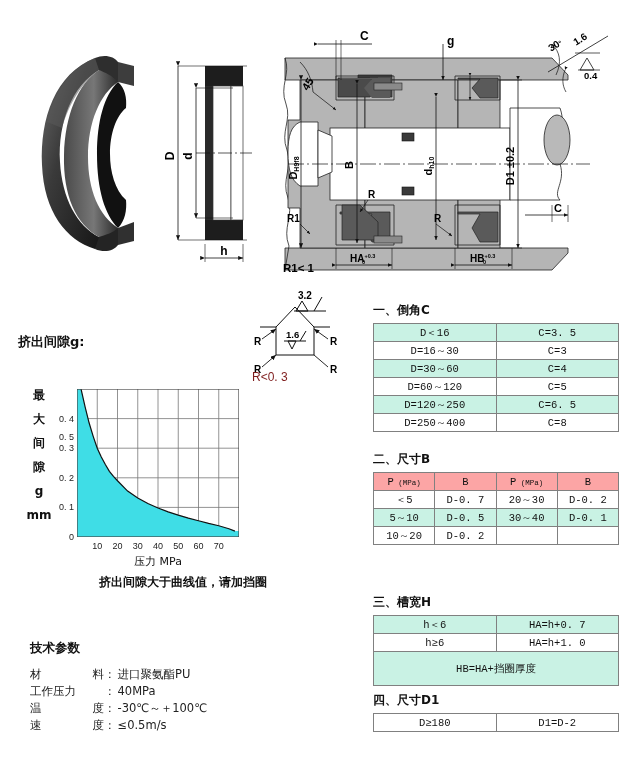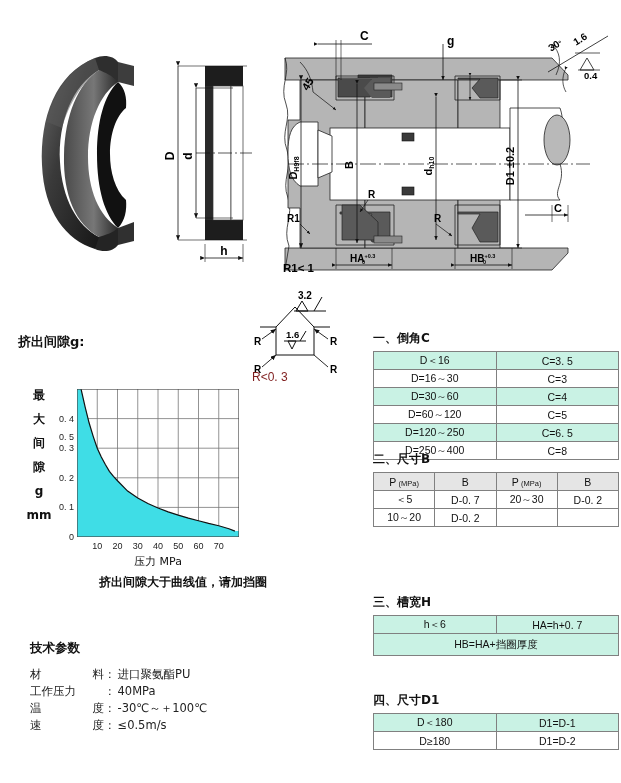--- a/index.html
+++ b/index.html
@@ -39,23 +39,23 @@
   .tp-key span { letter-spacing:0; }
   .tp-col { white-space:pre; }
   .tp-val { padding-left:2px; }
 
   
   .tbl-wrap { position:absolute; width:246px; }
   .tbl-title { font-size:12px; font-weight:bold; margin-bottom:4px; }
   table.spec { border-collapse:collapse; width:246px; table-layout:fixed;
                border:1px solid #808080; background:#fff; }
   table.spec td { border:1px solid #808080; text-align:center;
-                  font-size:10.5px; height:18px; padding:1px 2px; color:#111; }
+                  font-size:10.5px; height:18px; padding:1px 2px; color:#111;font-family:Liberation Mono, monospace; }
   td.hl { background:#c9f2e4; }
-  td.hdr { background:#e5e5e5; font-size:10px; }
+  td.hdr { background:#fca5a5; font-size:10px; }
   .sub { font-size:7.5px; vertical-align:baseline; }
 
   
   #r-detail { left:240px; top:285px; width:130px; height:110px; }
   #r-note { left:252px; top:370px; font-size:12px; }
 </style>
 </head>
 <body>
 
 <svg class="abs" id="drawing" viewBox="0 0 621 305">
@@ -357,21 +357,21 @@
         <div class="tp-key">
           <span>速</span>
           <span>度</span>
         </div>
         <div class="tp-col">：</div>
         <div class="tp-val">≤0.5m/s</div>
       </div>
     </div>
 </div>
 
-<div class="tbl-wrap" style="left:373px; top:330px;">
+<div class="tbl-wrap" style="left:373px; top:302px;">
   <div class="tbl-title cn">一、倒角C</div>
   <table class="spec">
       <tbody id="t1-body">
         <tr>
           <td class="hl">D＜16</td>
           <td class="hl">C=3. 5</td>
         </tr>
         <tr>
           <td>D=16～30</td>
           <td>C=3</td>
@@ -406,51 +406,57 @@
           <td class="hdr">P<span class="sub"> (MPa)</span></td>
           <td class="hdr">B</td>
         </tr>
         <tr>
           <td>＜5</td>
           <td>D-0. 7</td>
           <td>20～30</td>
           <td>D-0. 2</td>
         </tr>
         <tr>
+          <td class="hl">5～10</td>
+          <td class="hl">D-0. 5</td>
+          <td class="hl">30～40</td>
+          <td class="hl">D-0. 1</td>
+        </tr>
+        <tr>
           <td>10～20</td>
           <td>D-0. 2</td>
           <td></td>
           <td></td>
         </tr>
       </tbody>
     </table>
 </div>
 
 <div class="tbl-wrap" style="left:373px; top:594px;">
   <div class="tbl-title cn">三、槽宽H</div>
   <table class="spec">
       <tbody id="t3-body">
         <tr>
           <td class="hl">h＜6</td>
           <td class="hl">HA=h+0. 7</td>
         </tr>
         <tr>
-          <td class="hl" colspan="2" style="height: 22px;">HB=HA+挡圈厚度</td>
+          <td>h≥6</td>
+          <td>HA=h+1. 0</td>
+        </tr>
+        <tr>
+          <td class="hl" colspan="2" style="height: 34px;">HB=HA+挡圈厚度</td>
         </tr>
       </tbody>
     </table>
 </div>
 
 <div class="tbl-wrap" style="left:373px; top:692px;">
   <div class="tbl-title cn">四、尺寸D1</div>
   <table class="spec">
       <tbody id="t4-body">
         <tr>
-          <td class="hl">D＜180</td>
-          <td class="hl">D1=D-1</td>
-        </tr>
-        <tr>
           <td>D≥180</td>
           <td>D1=D-2</td>
         </tr>
       </tbody>
     </table>
 </div>
 
 </body></html>

